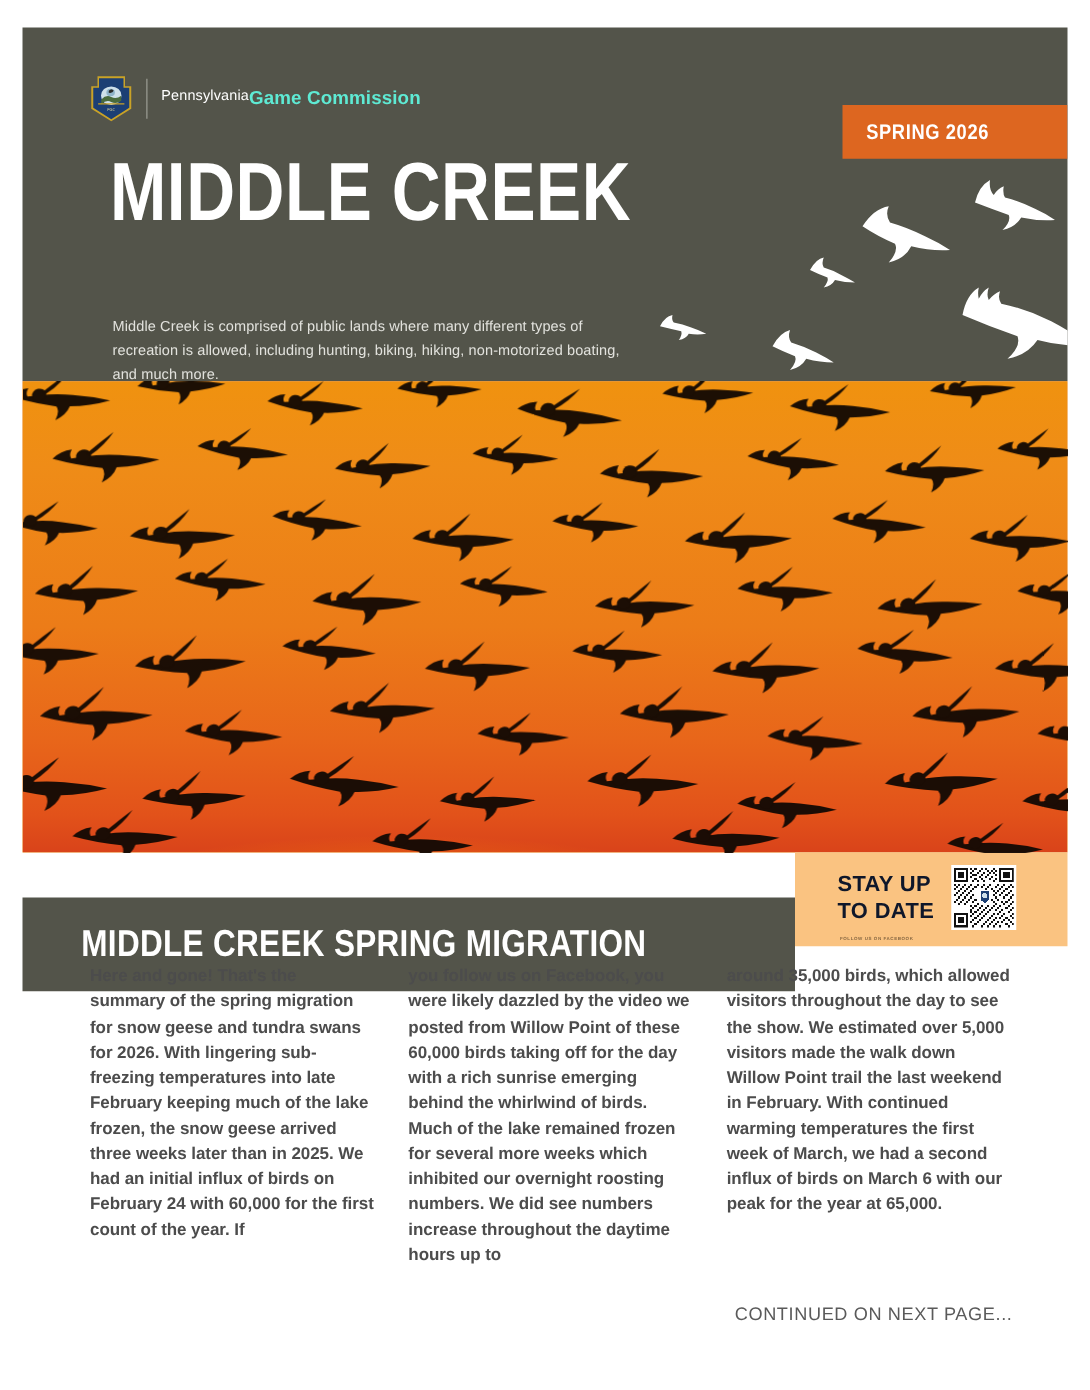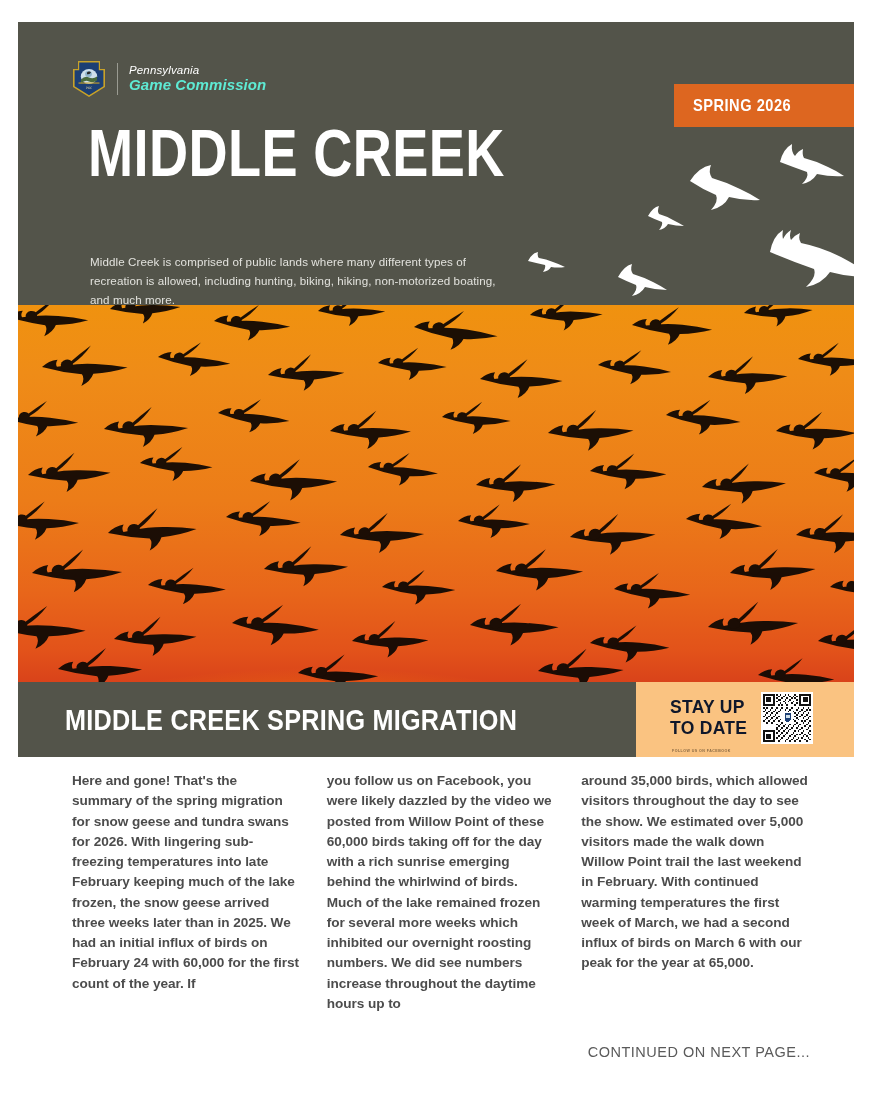--- a/index.html
+++ b/index.html
@@ -49,24 +49,23 @@
     display: block;
   }
   .logo-divider {
     width: 1px;
     height: 32px;
     background: #9a9b92;
     flex: none;
   }
   .logo-text {
     display: flex;
-    flex-direction: column;
+    flex-direction: row;
     justify-content: center;
     line-height: 1.12;
-    font-style: italic;
   }
   .logo-line1 {
     color: #ffffff;
     font-size: 11.5px;
     letter-spacing: 0.15px;
   }
   .logo-line2 {
     color: #5eead4;
     font-size: 15px;
     font-weight: bold;
@@ -139,21 +138,21 @@
     height: 377px;
     overflow: hidden;
     background: #e8851c;
   }
   .photo svg { display: block; width: 100%; height: 100%; }
 
   
   .headline-bar {
     position: absolute;
     left: 18px;
-    top: 682px;
+    top: 718px;
     width: 618px;
     height: 75px;
     background: #53544a;
     display: flex;
     align-items: center;
   }
   .headline-bar h2 {
     margin: 0;
     padding-left: 56px;
     color: #ffffff;

